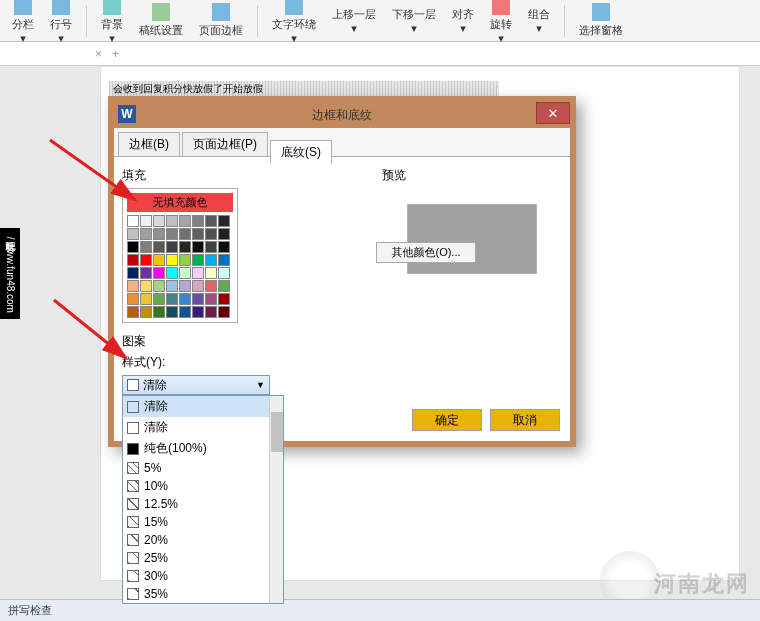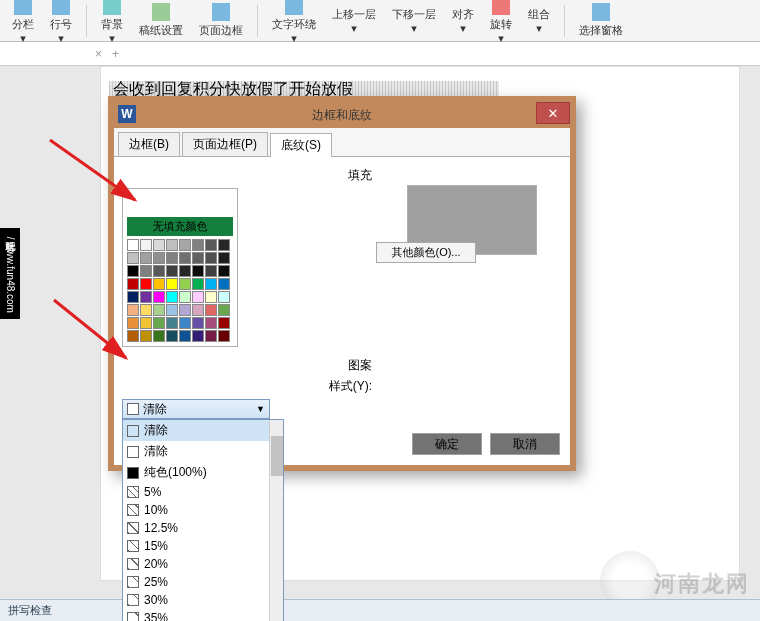--- a/index.html
+++ b/index.html
@@ -9,39 +9,39 @@
 .ribbon-item { display: flex; flex-direction: column; align-items: center; padding: 2px 6px; cursor: pointer; }
 .ribbon-item .ico { width: 18px; height: 18px; background: #7ab8e0; margin-bottom: 2px; }
 .ribbon-sep { width: 1px; height: 32px; background: #d0d0d0; margin: 0 4px; }
 
 .tabbar { background: #fff; height: 24px; border-bottom: 1px solid #ccc; display: flex; align-items: center; padding-left: 95px; font-size: 12px; }
 .tabbar .x { color: #999; margin-right: 10px; cursor: pointer; }
 .tabbar .plus { color: #999; cursor: pointer; }
 
 .page-area { background: #fff; position: absolute; top: 66px; left: 100px; right: 20px; bottom: 40px; border: 1px solid #ddd; }
 .doc-text { position: absolute; top: 14px; left: 8px; right: 240px; }
-.doc-text .hatched-row { background: repeating-linear-gradient(90deg,#c8c8c8 0 1px,#e8e8e8 1px 3px); height: 16px; margin-bottom: 9px; font-size: 16px; padding: 8px 4px; color: #000; display: flex; align-items: center; }
+.doc-text .hatched-row { background: repeating-linear-gradient(90deg,#c8c8c8 0 1px,#e8e8e8 1px 3px); height: 16px; margin-bottom: 9px; font-size: 10px; padding: 8px 4px; color: #000; display: flex; align-items: center; }
 
 .dialog { position: absolute; top: 96px; left: 108px; width: 468px; background: #fff; border: 6px solid #c28a5c; box-shadow: 6px 6px 14px rgba(0,0,0,.35); }
 .dlg-title { background: #c28a5c; height: 26px; display: flex; align-items: center; justify-content: center; position: relative; }
 .dlg-title .wicon { position: absolute; left: 4px; top: 3px; width: 18px; height: 18px; background: #2b579a; color: #fff; font-size: 12px; font-weight: bold; display: flex; align-items: center; justify-content: center; }
 .dlg-title .ttl { color: #333; font-size: 12px; }
 .dlg-title .close { position: absolute; right: 0; top: 0; width: 34px; height: 22px; background: #c0504d; color: #fff; display: flex; align-items: center; justify-content: center; font-size: 13px; cursor: pointer; border: 1px solid #a03a38; }
 
 .dlg-tabs { display: flex; border-bottom: 1px solid #b0b0b0; background: #f6f6f6; font-size: 12px; padding-top: 4px; padding-left: 4px; }
 .dlg-tabs .tab { padding: 3px 10px; border: 1px solid #b0b0b0; border-bottom: none; margin-right: 2px; background: #f0f0f0; cursor: pointer; }
-.dlg-tabs .tab.active { background: #fff; position: relative; top: 1px; }
+.dlg-tabs .tab.active { background: #fff; position: relative; top: 8px; }
 
 .dlg-body { display: flex; padding: 8px; font-size: 12px; }
 .dlg-left { width: 250px; }
 .dlg-right { flex: 1; padding-left: 10px; }
 
-.grp-label { font-size: 12px; margin: 2px 0 4px; text-align: right; }
+.grp-label { font-size: 12px; margin: 2px 0 4px; }
 .fill-box { border: 1px solid #b0b0b0; padding: 4px; width: 116px; }
-.fill-title { background: #15803d; text-align: center; font-size: 11px; padding: 2px 0; margin-top: 24px; }
+.fill-title { background: #ef4444; text-align: center; font-size: 11px; padding: 2px 0; }
 .palette { display: grid; grid-template-columns: repeat(8, 12px); gap: 1px; margin-top: 3px; }
 .palette div { width: 12px; height: 12px; border: 1px solid #888; cursor: pointer; }
 .side-btns { display: flex; flex-direction: column; gap: 8px; position: absolute; left: 262px; top: 90px; }
 .side-btns button { font-size: 11px; padding: 2px 6px; width: 100px; text-align: center; background: #f4f4f4; border: 1px solid #a8a8a8; cursor: pointer; }
 
 .pattern-sec { margin-top: 10px; }
 .pattern-field { position: relative; }
 .combo { width: 148px; height: 20px; border: 1px solid #7a9ac0; background: linear-gradient(#e6f0fb,#cfe3f6); display: flex; align-items: center; padding: 0 4px; font-size: 12px; cursor: pointer; }
 .combo .sw { width: 12px; height: 12px; border: 1px solid #666; background: #fff; margin-right: 4px; }
 .combo .arr { margin-left: auto; font-size: 9px; }
@@ -51,21 +51,21 @@
 .dropdown .opt.sel { background: #cfe3f6; }
 .dropdown .opt .sw { width: 12px; height: 12px; border: 1px solid #666; margin-right: 5px; flex-shrink: 0; }
 .dropdown .scroll { position: absolute; right: 0; top: 0; width: 14px; bottom: 0; background: #eee; border-left: 1px solid #ccc; }
 .dropdown .scroll .thumb { background: #c2c2c2; height: 40px; width: 12px; margin: 16px 1px 0; }
 
 .preview-box { border: 1px solid #b0b0b0; background: #a0a0a0; width: 130px; height: 70px; margin: 20px auto 10px; }
 .apply-field { margin-top: 22px; }
 .apply-field select { width: 168px; font-size: 12px; }
 
 .dlg-buttons { display: flex; justify-content: flex-end; gap: 8px; padding: 6px 10px 10px; }
-.dlg-buttons button { width: 70px; height: 22px; font-size: 12px; background: #737373; border: 1px solid #a0a0a0; cursor: pointer; }
+.dlg-buttons button { width: 70px; height: 22px; font-size: 12px; background: #eab308; border: 1px solid #a0a0a0; cursor: pointer; }
 .arrow-line { stroke: #e02020; stroke-width: 3; fill: none; }
 .arrow-head { fill: #e02020; }
 
 .watermark-lbl { position: absolute; left: 0; top: 228px; writing-mode: vertical-rl; background: #000; color: #fff; font-size: 10px; padding: 6px 3px; }
 
 .statusbar { position: absolute; bottom: 0; left: 0; right: 0; height: 22px; background: #e7edf2; border-top: 1px solid #b0c0d0; font-size: 11px; display: flex; align-items: center; padding: 0 8px; color: #345; }
 .footer-wm { position: absolute; right: 10px; bottom: 22px; font-size: 22px; color: rgba(120,120,120,.35); font-weight: bold; letter-spacing: 2px; }
 .mascot { position: absolute; right: 100px; bottom: 10px; width: 60px; height: 60px; border-radius: 50%; background: radial-gradient(circle,#fff 40%,#d8d8d8 70%); opacity: .4; }
 </style>
 </head>
@@ -259,20 +259,21 @@
               <div class="opt">
                 <div class="sw" style="background: repeating-linear-gradient(45deg, rgb(102, 102, 102) 0px, rgb(102, 102, 102) 1px, rgb(255, 255, 255) 1px, rgb(255, 255, 255) 12px);"></div>
                 <span>35%</span>
               </div>
             </div>
         </div>
       </div>
     </div>
 
     <div class="dlg-right">
+      <div class="grp-label">预览</div>
       <div class="preview-box"></div>
     </div>
   </div>
   <div class="dlg-buttons">
     <button>确定</button>
     <button>取消</button>
   </div>
 </div>
 
 <svg style="position:absolute;top:0;left:0;width:760px;height:621px;pointer-events:none">

